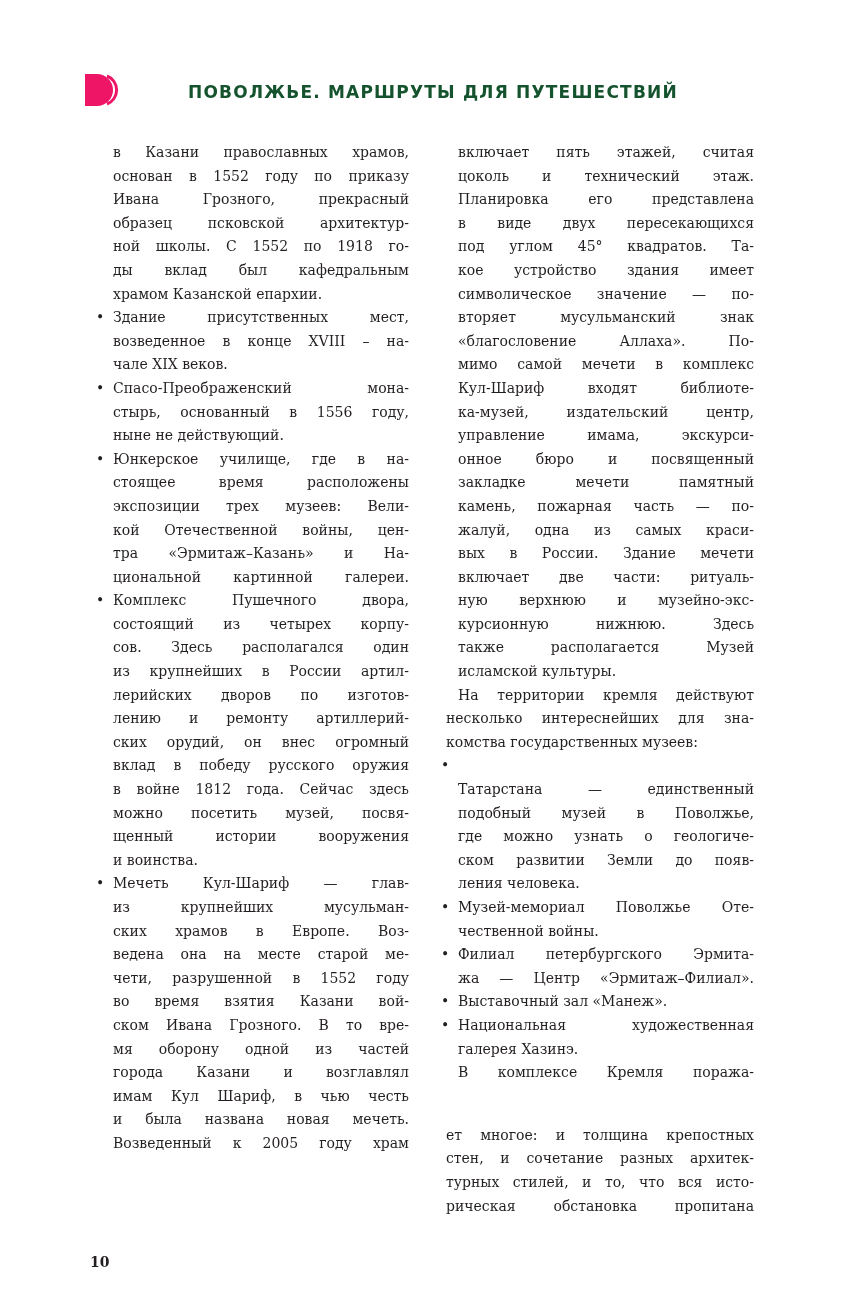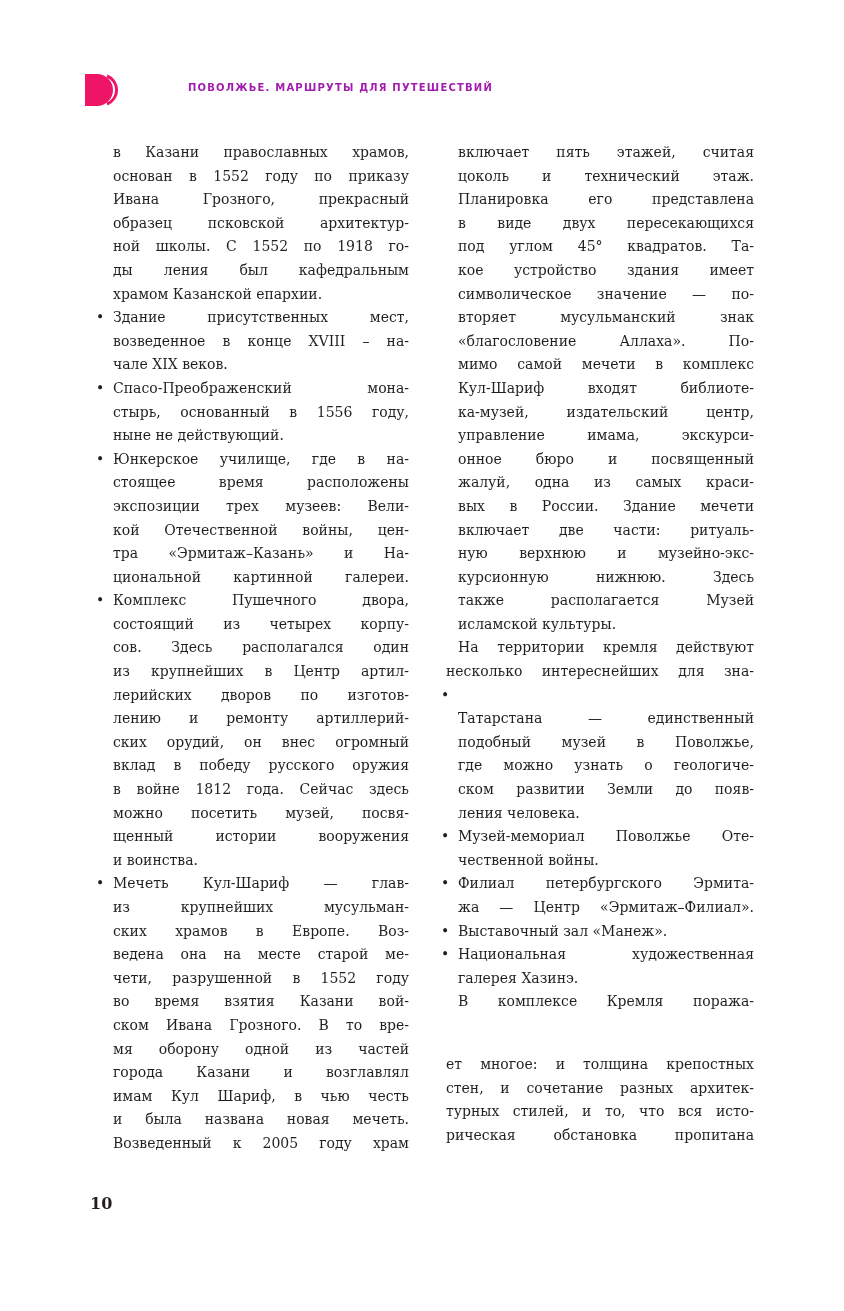--- a/index.html
+++ b/index.html
@@ -1,65 +1,65 @@
 <!DOCTYPE html>
 <html><head>
 <meta charset="utf-8">
 <style>
   html, body { margin: 0; padding: 0; background: #ffffff; }
   body { width: 844px; height: 1311px; position: relative; overflow: hidden;
          font-family: "DejaVu Serif", serif; color: #231f20; }
   .logo { position: absolute; left: 85px; top: 74px; width: 40px; height: 32px; }
   .running-head { position: absolute; left: 188px; top: 82px;
                   font-family: "DejaVu Sans", sans-serif; font-weight: bold;
-                  font-size: 10px; letter-spacing: 1.2px; color: #a21caf; }
+                  font-size: 17px; letter-spacing: 1.2px; color: #14532d; }
   .col { position: absolute; top: 141px; font-size: 14px; line-height: 23.6px; }
   .col-left { left: 113px; width: 296px; }
   .col-right { left: 458px; width: 296px; }
   .line { display: block; white-space: nowrap; height: 23.6px; }
   .j { text-align: justify; text-align-last: justify; white-space: normal; }
   .bullet { position: absolute; margin-left: -17px; }
   .bl { position: relative; }
-  .page-num { position: absolute; left: 90px; top: 1194px; font-weight: bold;
-              font-size: 16px; color: #231f20; }
+  .page-num { position: absolute; left: 90px; top: 1254px; font-weight: bold;
+              font-size: 14px; color: #231f20; }
 </style>
 </head>
 <body>
 
 <svg class="logo" viewBox="0 0 40 32">
   <path d="M0 0 H12 A16 16 0 0 1 12 32 H0 Z" fill="#ee1566"></path>
   <path d="M22 2 A15 15 0 0 1 22 30" fill="none" stroke="#ee1566" stroke-width="3"></path>
 </svg>
 
 <div class="running-head">ПОВОЛЖЬЕ. МАРШРУТЫ ДЛЯ ПУТЕШЕСТВИЙ</div>
 
 <div class="col col-left" id="left-col">
     <span class="line bl j"><span>в Казани православных храмов,</span></span>
     <span class="line bl j"><span>основан в 1552 году по приказу</span></span>
     <span class="line bl j"><span>Ивана Грозного, прекрасный</span></span>
     <span class="line bl j"><span>образец псковской архитектур-</span></span>
     <span class="line bl j"><span>ной школы. С 1552 по 1918 го-</span></span>
-    <span class="line bl j"><span>ды ления был кафедральным</span></span>
+    <span class="line bl j"><span>ды вклад был кафедральным</span></span>
     <span class="line bl"><span>храмом Казанской епархии.</span></span>
     <span class="line bl j"><span class="bullet">•</span><span>Здание присутственных мест,</span></span>
     <span class="line bl j"><span>возведенное в конце XVIII – на-</span></span>
     <span class="line bl"><span>чале XIX веков.</span></span>
     <span class="line bl j"><span class="bullet">•</span><span>Спасо-Преображенский мона-</span></span>
     <span class="line bl j"><span>стырь, основанный в 1556 году,</span></span>
     <span class="line bl"><span>ныне не действующий.</span></span>
     <span class="line bl j"><span class="bullet">•</span><span>Юнкерское училище, где в на-</span></span>
     <span class="line bl j"><span>стоящее время расположены</span></span>
     <span class="line bl j"><span>экспозиции трех музеев: Вели-</span></span>
     <span class="line bl j"><span>кой Отечественной войны, цен-</span></span>
     <span class="line bl j"><span>тра «Эрмитаж–Казань» и На-</span></span>
     <span class="line bl j"><span>циональной картинной галереи.</span></span>
     <span class="line bl j"><span class="bullet">•</span><span>Комплекс Пушечного двора,</span></span>
     <span class="line bl j"><span>состоящий из четырех корпу-</span></span>
     <span class="line bl j"><span>сов. Здесь располагался один</span></span>
-    <span class="line bl j"><span>из крупнейших в Центр артил-</span></span>
+    <span class="line bl j"><span>из крупнейших в России артил-</span></span>
     <span class="line bl j"><span>лерийских дворов по изготов-</span></span>
     <span class="line bl j"><span>лению и ремонту артиллерий-</span></span>
     <span class="line bl j"><span>ских орудий, он внес огромный</span></span>
     <span class="line bl j"><span>вклад в победу русского оружия</span></span>
     <span class="line bl j"><span>в войне 1812 года. Сейчас здесь</span></span>
     <span class="line bl j"><span>можно посетить музей, посвя-</span></span>
     <span class="line bl j"><span>щенный истории вооружения</span></span>
     <span class="line bl"><span>и воинства.</span></span>
     <span class="line bl j"><span class="bullet">•</span><span>Мечеть Кул-Шариф — глав-</span></span>
     <span class="line bl j"><span>из крупнейших мусульман-</span></span>
@@ -82,29 +82,32 @@
     <span class="line bl j"><span>под углом 45° квадратов. Та-</span></span>
     <span class="line bl j"><span>кое устройство здания имеет</span></span>
     <span class="line bl j"><span>символическое значение — по-</span></span>
     <span class="line bl j"><span>вторяет мусульманский знак</span></span>
     <span class="line bl j"><span>«благословение Аллаха». По-</span></span>
     <span class="line bl j"><span>мимо самой мечети в комплекс</span></span>
     <span class="line bl j"><span>Кул-Шариф входят библиоте-</span></span>
     <span class="line bl j"><span>ка-музей, издательский центр,</span></span>
     <span class="line bl j"><span>управление имама, экскурси-</span></span>
     <span class="line bl j"><span>онное бюро и посвященный</span></span>
+    <span class="line bl j"><span>закладке мечети памятный</span></span>
+    <span class="line bl j"><span>камень, пожарная часть — по-</span></span>
     <span class="line bl j"><span>жалуй, одна из самых краси-</span></span>
     <span class="line bl j"><span>вых в России. Здание мечети</span></span>
     <span class="line bl j"><span>включает две части: ритуаль-</span></span>
     <span class="line bl j"><span>ную верхнюю и музейно-экс-</span></span>
     <span class="line bl j"><span>курсионную нижнюю. Здесь</span></span>
     <span class="line bl j"><span>также располагается Музей</span></span>
     <span class="line bl"><span>исламской культуры.</span></span>
     <span class="line bl j" style="margin-left: -12px; width: 308px; padding-left: 12px; box-sizing: border-box;"><span>На территории кремля действуют</span></span>
     <span class="line bl j" style="margin-left: -12px; width: 308px;"><span>несколько интереснейших для зна-</span></span>
+    <span class="line bl" style="margin-left: -12px; width: 308px;"><span>комства государственных музеев:</span></span>
     <span class="line bl j"><span class="bullet">•</span></span>
     <span class="line bl j"><span>Татарстана — единственный</span></span>
     <span class="line bl j"><span>подобный музей в Поволжье,</span></span>
     <span class="line bl j"><span>где можно узнать о геологиче-</span></span>
     <span class="line bl j"><span>ском развитии Земли до появ-</span></span>
     <span class="line bl"><span>ления человека.</span></span>
     <span class="line bl j"><span class="bullet">•</span><span>Музей-мемориал Поволжье Оте-</span></span>
     <span class="line bl"><span>чественной войны.</span></span>
     <span class="line bl j"><span class="bullet">•</span><span>Филиал петербургского Эрмита-</span></span>
     <span class="line bl j"><span>жа — Центр «Эрмитаж–Филиал».</span></span>

